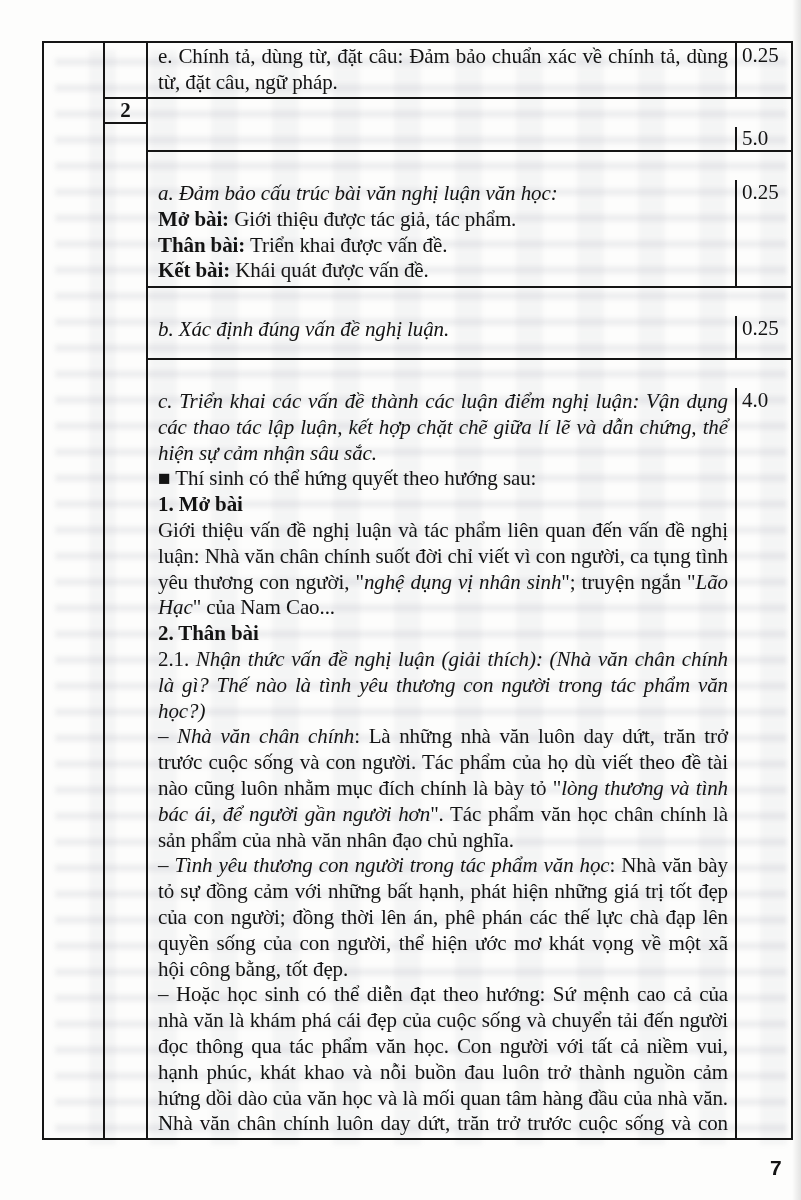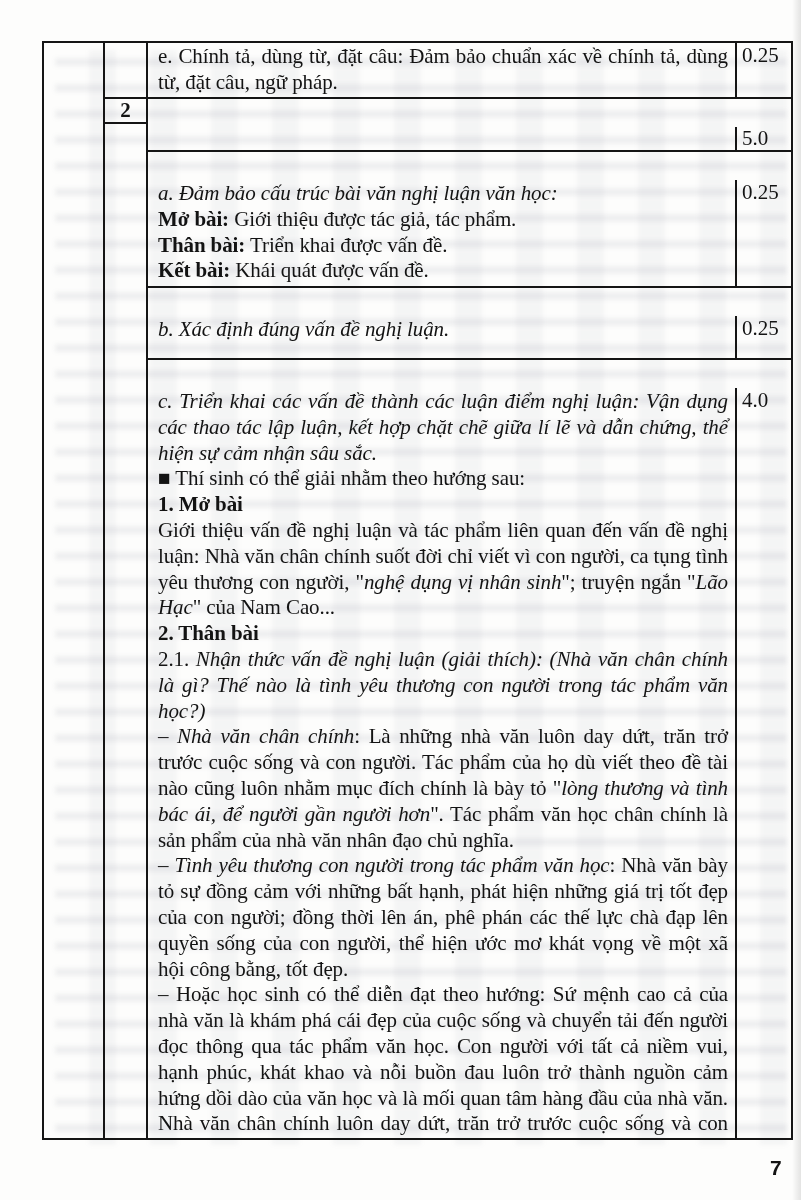--- a/index.html
+++ b/index.html
@@ -127,21 +127,21 @@
     </div>
     <div class="t-row r3">
       <div class="cell-content">
           <p class="para"><span class="i">b. Xác định đúng vấn đề nghị luận.</span></p>
         </div>
       <div class="cell-score">0.25</div>
     </div>
     <div class="t-row r4">
       <div class="cell-content">
           <p class="para"><span class="i">c. Triển khai các vấn đề thành các luận điểm nghị luận: Vận dụng các thao tác lập luận, kết hợp chặt chẽ giữa lí lẽ và dẫn chứng, thể hiện sự cảm nhận sâu sắc.</span></p>
-          <p class="para"><span>■ Thí sinh có thể giải nhằm theo hướng sau:</span></p>
+          <p class="para"><span>■ Thí sinh có thể hứng quyết theo hướng sau:</span></p>
           <p class="para"><span class="b">1. Mở bài</span></p>
           <p class="para"><span>Giới thiệu vấn đề nghị luận và tác phẩm liên quan đến vấn đề nghị luận: Nhà văn chân chính suốt đời chỉ viết vì con người, ca tụng tình yêu thương con người, "</span><span class="i">nghệ dụng vị nhân sinh</span><span>"; truyện ngắn "</span><span class="i">Lão Hạc</span><span>" của Nam Cao...</span></p>
           <p class="para"><span class="b">2. Thân bài</span></p>
           <p class="para"><span>2.1. </span><span class="i">Nhận thức vấn đề nghị luận (giải thích): (Nhà văn chân chính là gì? Thế nào là tình yêu thương con người trong tác phẩm văn học?)</span></p>
           <p class="para"><span>– </span><span class="i">Nhà văn chân chính</span><span>: Là những nhà văn luôn day dứt, trăn trở trước cuộc sống và con người. Tác phẩm của họ dù viết theo đề tài nào cũng luôn nhằm mục đích chính là bày tỏ "</span><span class="i">lòng thương và tình bác ái, để người gần người hơn</span><span>". Tác phẩm văn học chân chính là sản phẩm của nhà văn nhân đạo chủ nghĩa.</span></p>
           <p class="para"><span>– </span><span class="i">Tình yêu thương con người trong tác phẩm văn học</span><span>: Nhà văn bày tỏ sự đồng cảm với những bất hạnh, phát hiện những giá trị tốt đẹp của con người; đồng thời lên án, phê phán các thế lực chà đạp lên quyền sống của con người, thể hiện ước mơ khát vọng về một xã hội công bằng, tốt đẹp.</span></p>
           <p class="para"><span>– Hoặc học sinh có thể diễn đạt theo hướng: Sứ mệnh cao cả của nhà văn là khám phá cái đẹp của cuộc sống và chuyển tải đến người đọc thông qua tác phẩm văn học. Con người với tất cả niềm vui, hạnh phúc, khát khao và nỗi buồn đau luôn trở thành nguồn cảm hứng dồi dào của văn học và là mối quan tâm hàng đầu của nhà văn. Nhà văn chân chính luôn day dứt, trăn trở trước cuộc sống và con người. Tác phẩm của họ dù viết theo đề tài nào cũng vẫn để bày tỏ "lòng thương và tình bác ái, để người gần người hơn". Tác phẩm văn học chân chính là sản phẩm của nhà văn nhân đạo chủ nghĩa. Qua những cảnh ngộ, nhà văn muốn người đọc cùng chia sẻ và đồng cảm, bênh vực và ca tụng con người, ca ngợi tình người. Những tác phẩm như thế sẽ trường tồn và được độc giả yêu thích.</span></p>
         </div>
       <div class="cell-score">4.0</div>
     </div>

